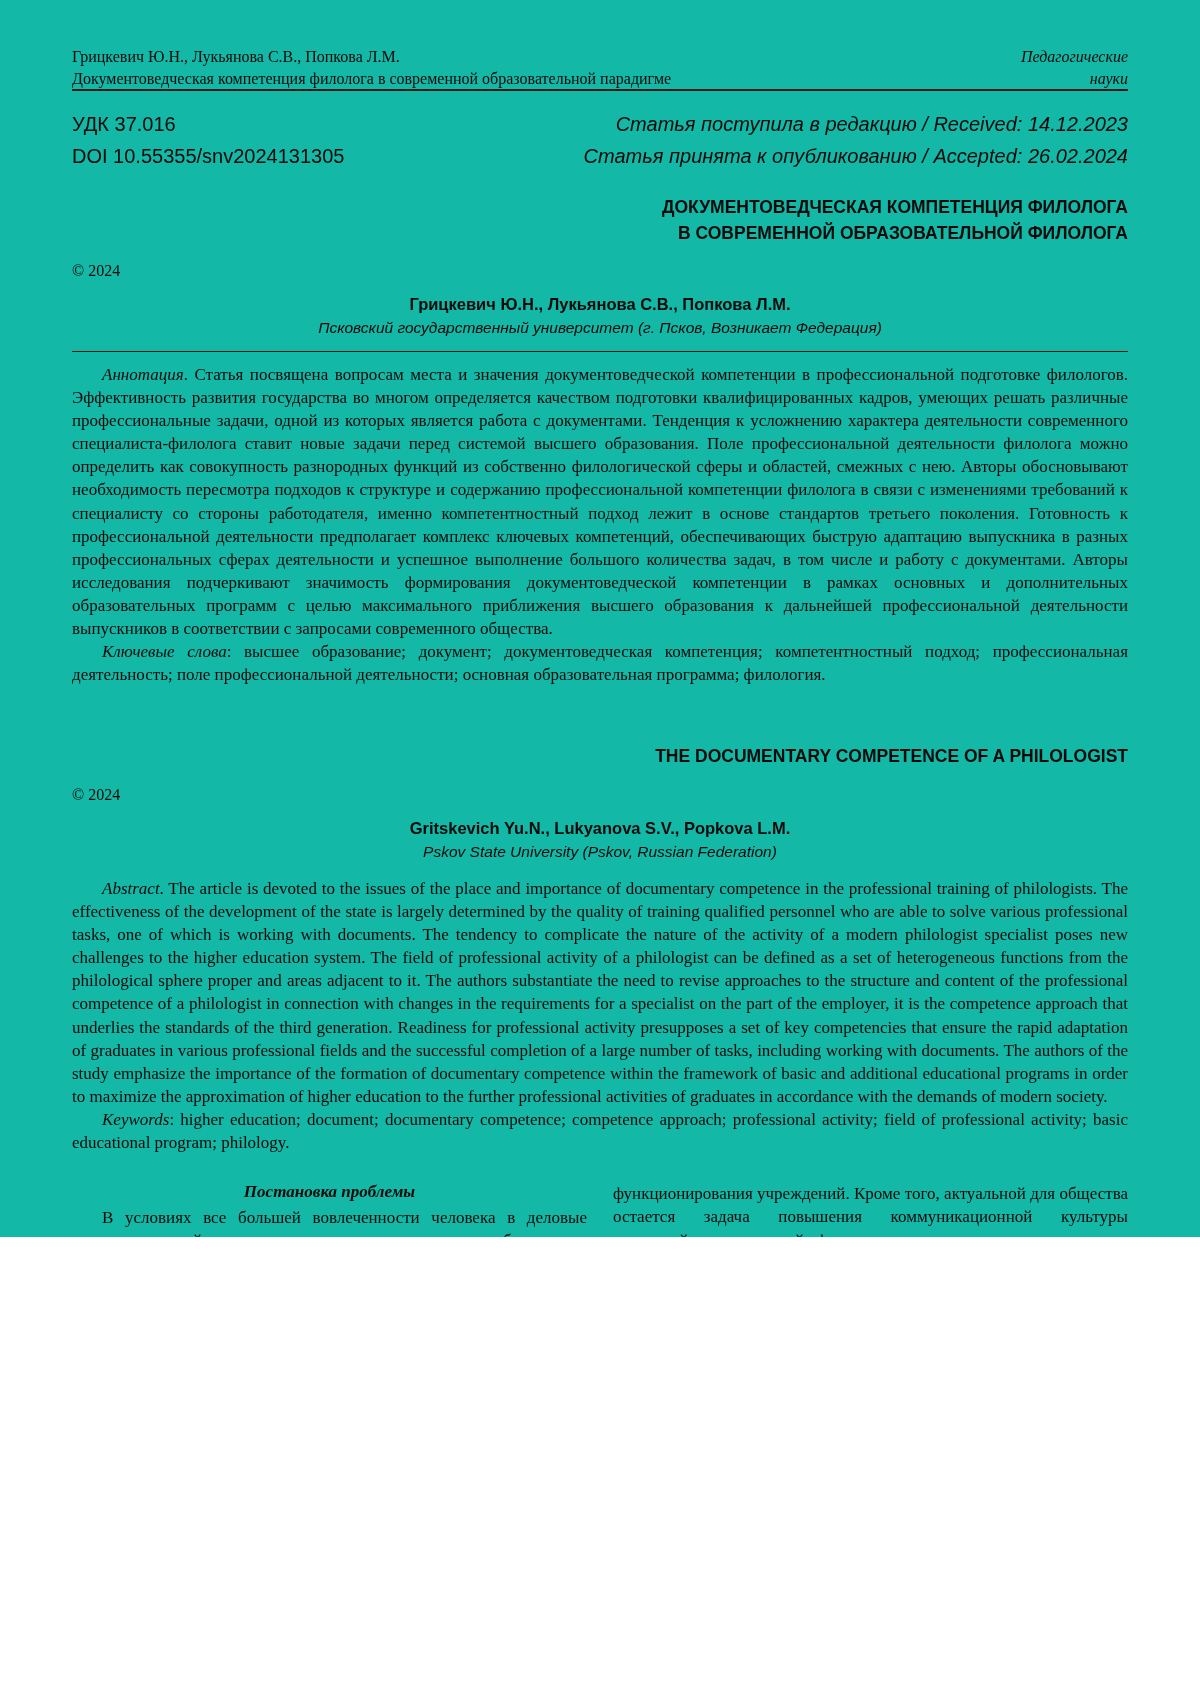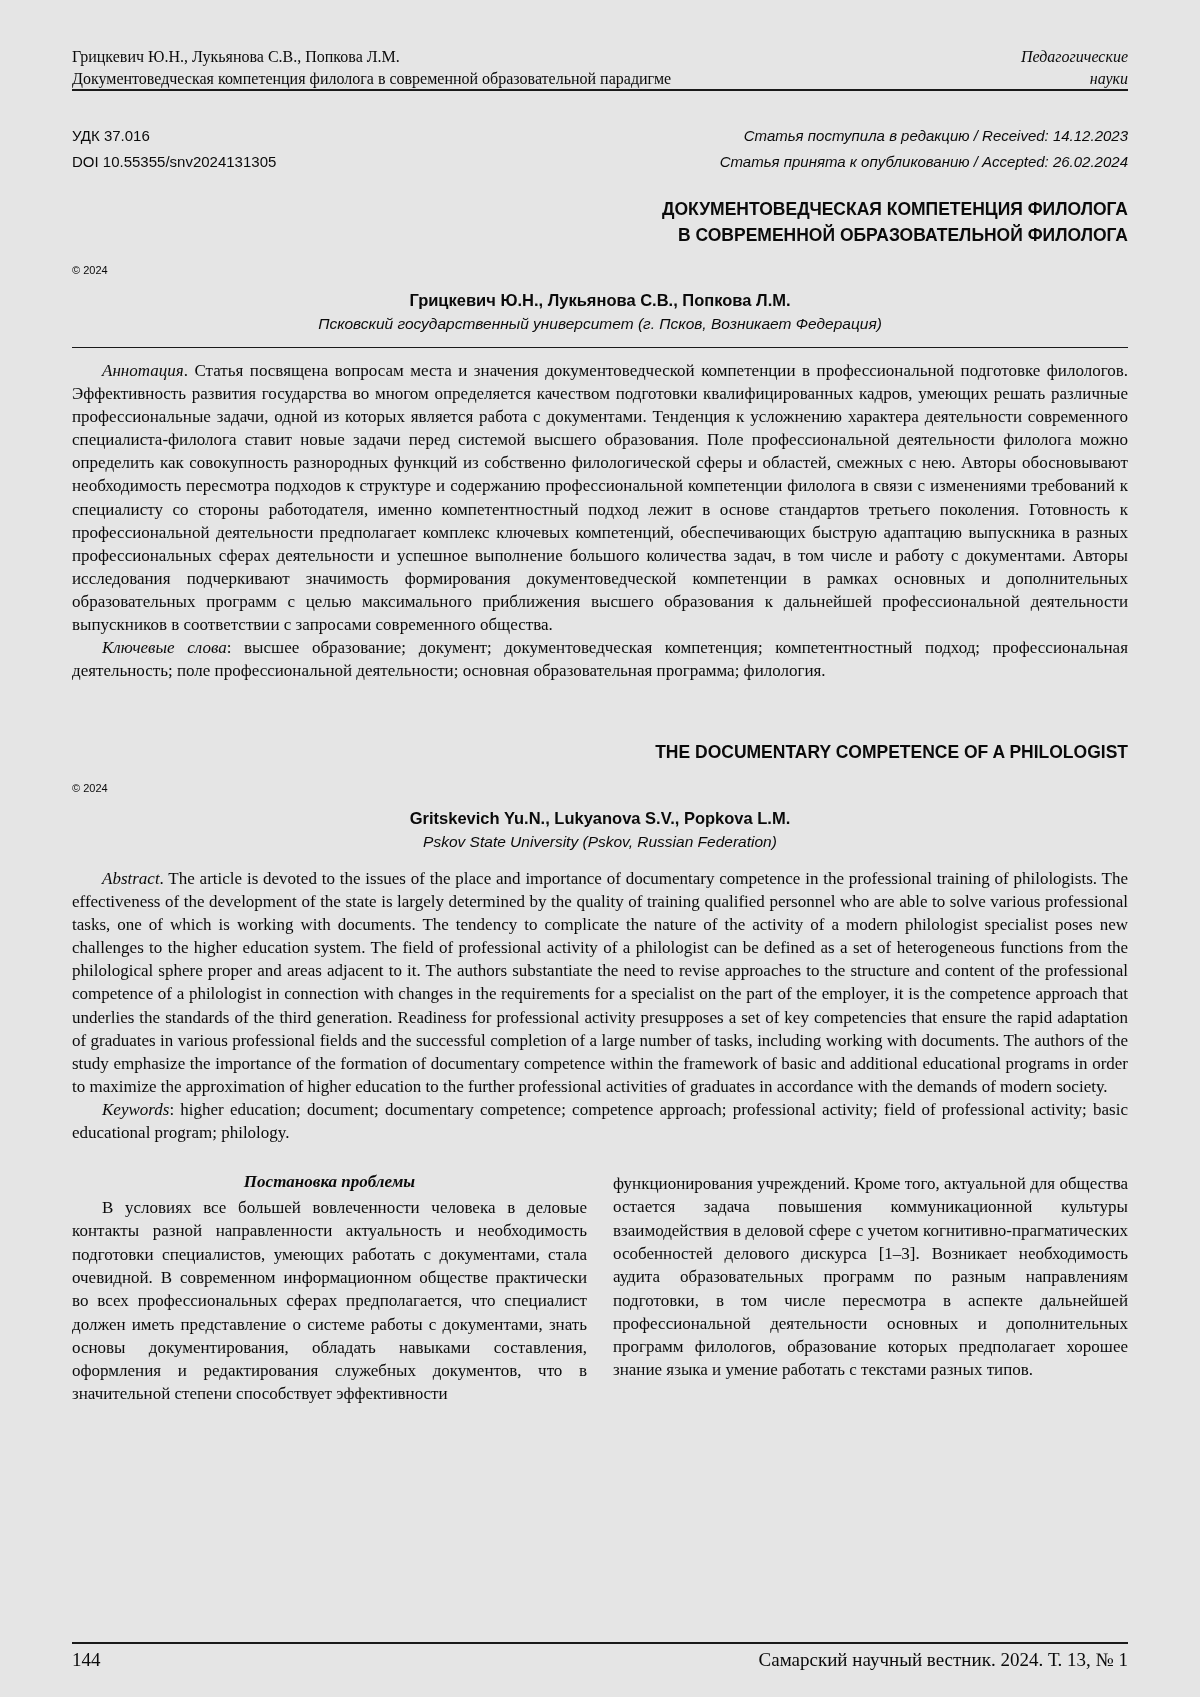--- a/index.html
+++ b/index.html
@@ -1,49 +1,49 @@
 <!DOCTYPE html>
 <html lang="ru"><head>
 <meta charset="utf-8">
 <style>
   * { box-sizing: border-box; }
   html, body { margin: 0; padding: 0; background: #ffffff; }
   .page {
     width: 1200px;
-    height: 1697px;
+    height: 1237px;
     margin: 0 auto;
     padding: 46px 72px 26px 72px;
-    background: #e5e5e5;
+    background: #14b8a6;
     color: #0a0a0a;
     font-family: "Liberation Serif", serif;
     font-size: 17px;
     display: flex;
     flex-direction: column;
   }
   .italic { font-style: italic; }
 
   .running-header { font-size: 16px; line-height: 1.35; }
   .header-row { display: flex; justify-content: space-between; align-items: baseline; }
   .rule { border-bottom: 2px solid #1a1a1a; }
   .rule-thin { border-bottom: 1.5px solid #1a1a1a; }
 
-  .meta { margin-top: 36px; font-family: "Liberation Sans", sans-serif; font-size: 15px; }
+  .meta { margin-top: 22px; font-family: "Liberation Sans", sans-serif; font-size: 20px; }
   .meta-row { display: flex; justify-content: space-between; align-items: baseline; margin-bottom: 9px; }
 
   .title-center {
     text-align: right;
     font-family: "Liberation Sans", sans-serif;
     font-weight: bold;
     font-size: 17.5px;
     line-height: 1.45;
   }
   .title-ru { margin-top: 18px; }
   .title-en { margin-top: 38px; }
 
-  .copyright { font-family: Liberation Sans, sans-serif; font-size: 11px; margin-top: 16px; }
+  .copyright { font-family: Liberation Serif, serif; font-size: 16px; margin-top: 16px; }
   .authors-center {
     text-align: center;
     font-family: "Liberation Sans", sans-serif;
     font-weight: bold;
     font-size: 16.5px;
     margin-top: 15px;
   }
   .affiliation-center {
     text-align: center;
     font-family: "Liberation Sans", sans-serif;

